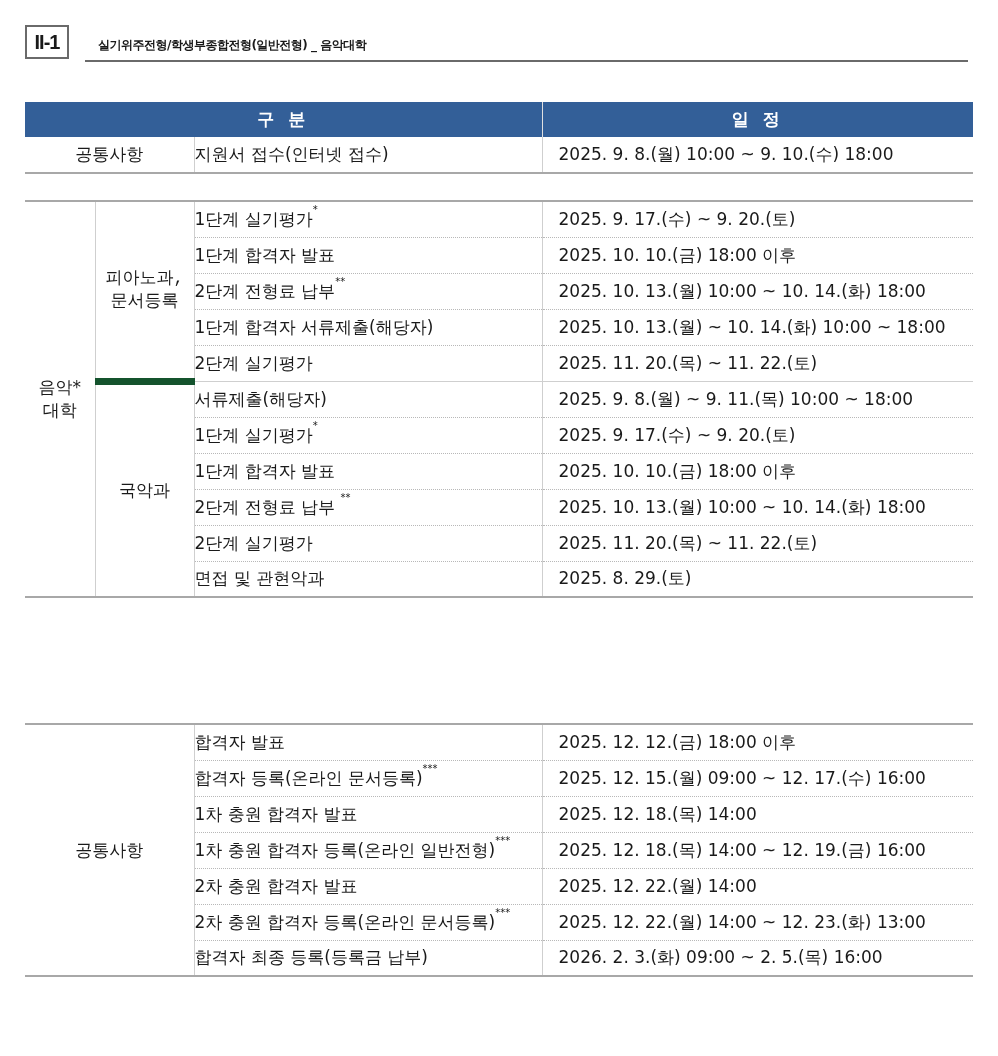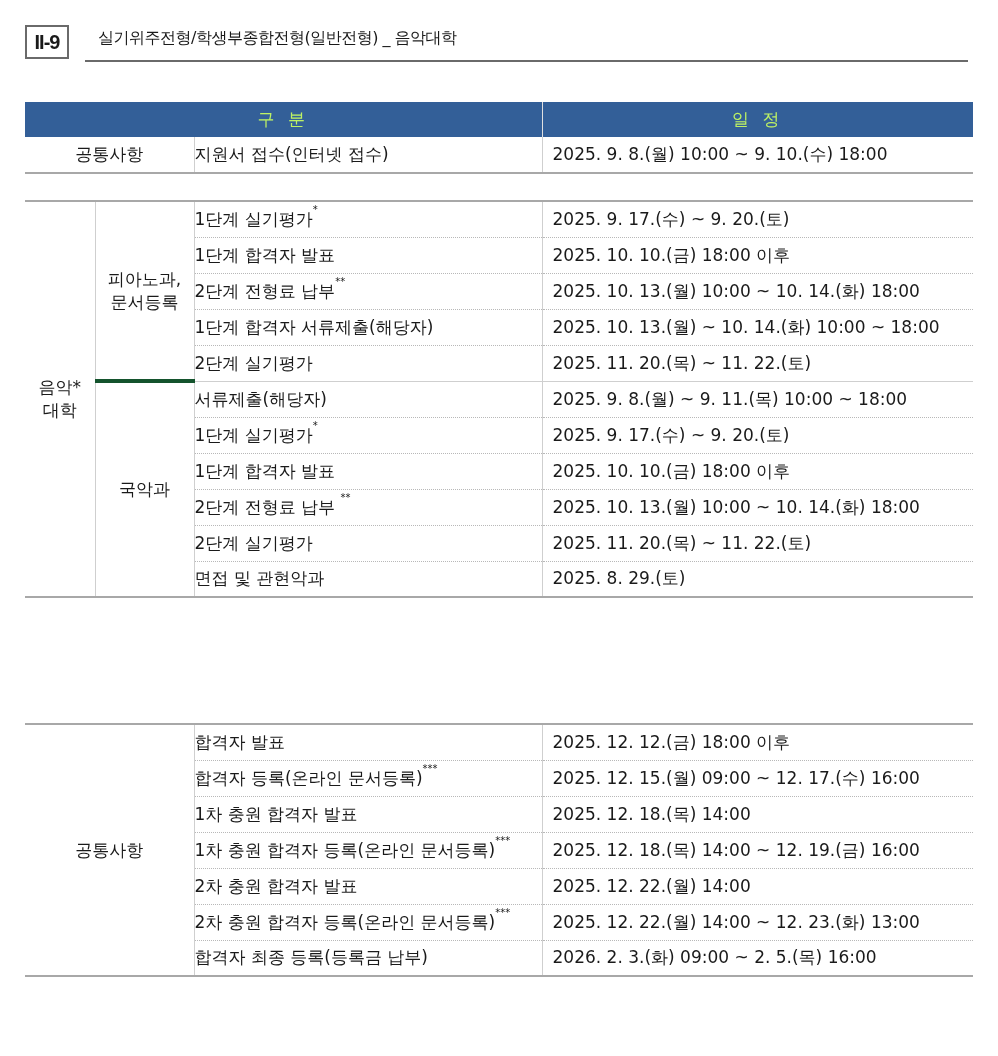--- a/index.html
+++ b/index.html
@@ -9,47 +9,47 @@
       color: #1a1a1a;
     }
     .title-wrap { position: absolute; left: 25px; top: 25px; width: 943px; height: 40px; }
     .sec-box {
       position: absolute; left: 0; top: 0; width: 44px; height: 34px;
       border: 2px solid #6a6a6a; box-sizing: border-box;
       font-family: "Liberation Sans", sans-serif; font-weight: bold; font-size: 20px;
       display: flex; align-items: center; justify-content: center; letter-spacing: -1px;
     }
     .sec-title {
-      position: absolute; left: 73px; top: 3px;
-      font-size: 16px; font-weight: normal; letter-spacing: -0.5px;
+      position: absolute; left: 73px; top: 12px;
+      font-size: 12px; font-weight: bold; letter-spacing: -0.5px;
     }
     .title-line { position: absolute; left: 60px; right: 0; top: 35px; height: 2px; background: #6a6a6a; }
 
     table { border-collapse: collapse; position: absolute; left: 25px; width: 948px; table-layout: fixed; }
     td, th { font-size: 17px; padding: 0; height: 36px; box-sizing: border-box; }
     th {
-      background: #335f98; color: #bef264; font-weight: normal; height: 35px; letter-spacing: 4px;
+      background: #335f98; color: #ffffff; font-weight: bold; height: 35px; letter-spacing: 4px;
       border-right: 1px solid #e0e0e0;
     }
     th:last-child { border-right: none; }
     .c { text-align: center; }
     .l { }
-    .d { padding-left: 10px; }
+    .d { padding-left: 16px; }
     .vsep { border-right: 1px solid #cfcfcf; }
     .dot { border-bottom: 1px dotted #b8b8b8; }
     .bot { border-bottom: 2px solid #a8a8a8; }
     .top { border-top: 2px solid #a8a8a8; }
     sup { font-size: 10px; vertical-align: top; position: relative; top: -4px; }
     .multi { line-height: 23px; }
   </style>
 </head>
 <body>
 
 <div class="title-wrap">
-  <div class="sec-box">II-9</div>
+  <div class="sec-box">II-1</div>
   <div class="sec-title">실기위주전형/학생부종합전형(일반전형) _ 음악대학</div>
   <div class="title-line"></div>
 </div>
 
 <table style="top:102px;">
   <colgroup>
       <col style="width:70px">
       <col style="width:99px">
       <col style="width:348px">
       <col style="width:431px">
@@ -73,21 +73,21 @@
       <col style="width:99px">
       <col style="width:348px">
       <col style="width:431px">
     </colgroup>
   <tbody class="top">
   <tr>
     <td rowspan="11" class="c vsep bot multi">
       <div>음악*</div>
       <div>대학</div>
     </td>
-    <td rowspan="5" class="c vsep multi" style="border-bottom:4px solid #14532d;">
+    <td rowspan="5" class="c vsep multi" style="border-bottom:7px solid #14532d;font-family:Liberation Mono, monospace;">
       <div>피아노과,</div>
       <div>문서등록</div>
     </td>
     <td class="l vsep dot"><span>1단계 실기평가</span><sup>*</sup></td>
     <td class="d dot">2025. 9. 17.(수) ~ 9. 20.(토)</td>
   </tr>
   <tr>
     <td class="l vsep dot">1단계 합격자 발표</td>
     <td class="d dot">2025. 10. 10.(금) 18:00 이후</td>
   </tr>
@@ -146,21 +146,21 @@
   </tr>
   <tr>
     <td class="l vsep dot"><span>합격자 등록(온라인 문서등록)</span><sup>***</sup></td>
     <td class="d dot">2025. 12. 15.(월) 09:00 ~ 12. 17.(수) 16:00</td>
   </tr>
   <tr>
     <td class="l vsep dot">1차 충원 합격자 발표</td>
     <td class="d dot">2025. 12. 18.(목) 14:00</td>
   </tr>
   <tr>
-    <td class="l vsep dot"><span>1차 충원 합격자 등록(온라인 문서등록)</span><sup>***</sup></td>
+    <td class="l vsep dot"><span>1차 충원 합격자 등록(온라인 일반전형)</span><sup>***</sup></td>
     <td class="d dot">2025. 12. 18.(목) 14:00 ~ 12. 19.(금) 16:00</td>
   </tr>
   <tr>
     <td class="l vsep dot">2차 충원 합격자 발표</td>
     <td class="d dot">2025. 12. 22.(월) 14:00</td>
   </tr>
   <tr>
     <td class="l vsep dot"><span>2차 충원 합격자 등록(온라인 문서등록)</span><sup>***</sup></td>
     <td class="d dot">2025. 12. 22.(월) 14:00 ~ 12. 23.(화) 13:00</td>
   </tr>

